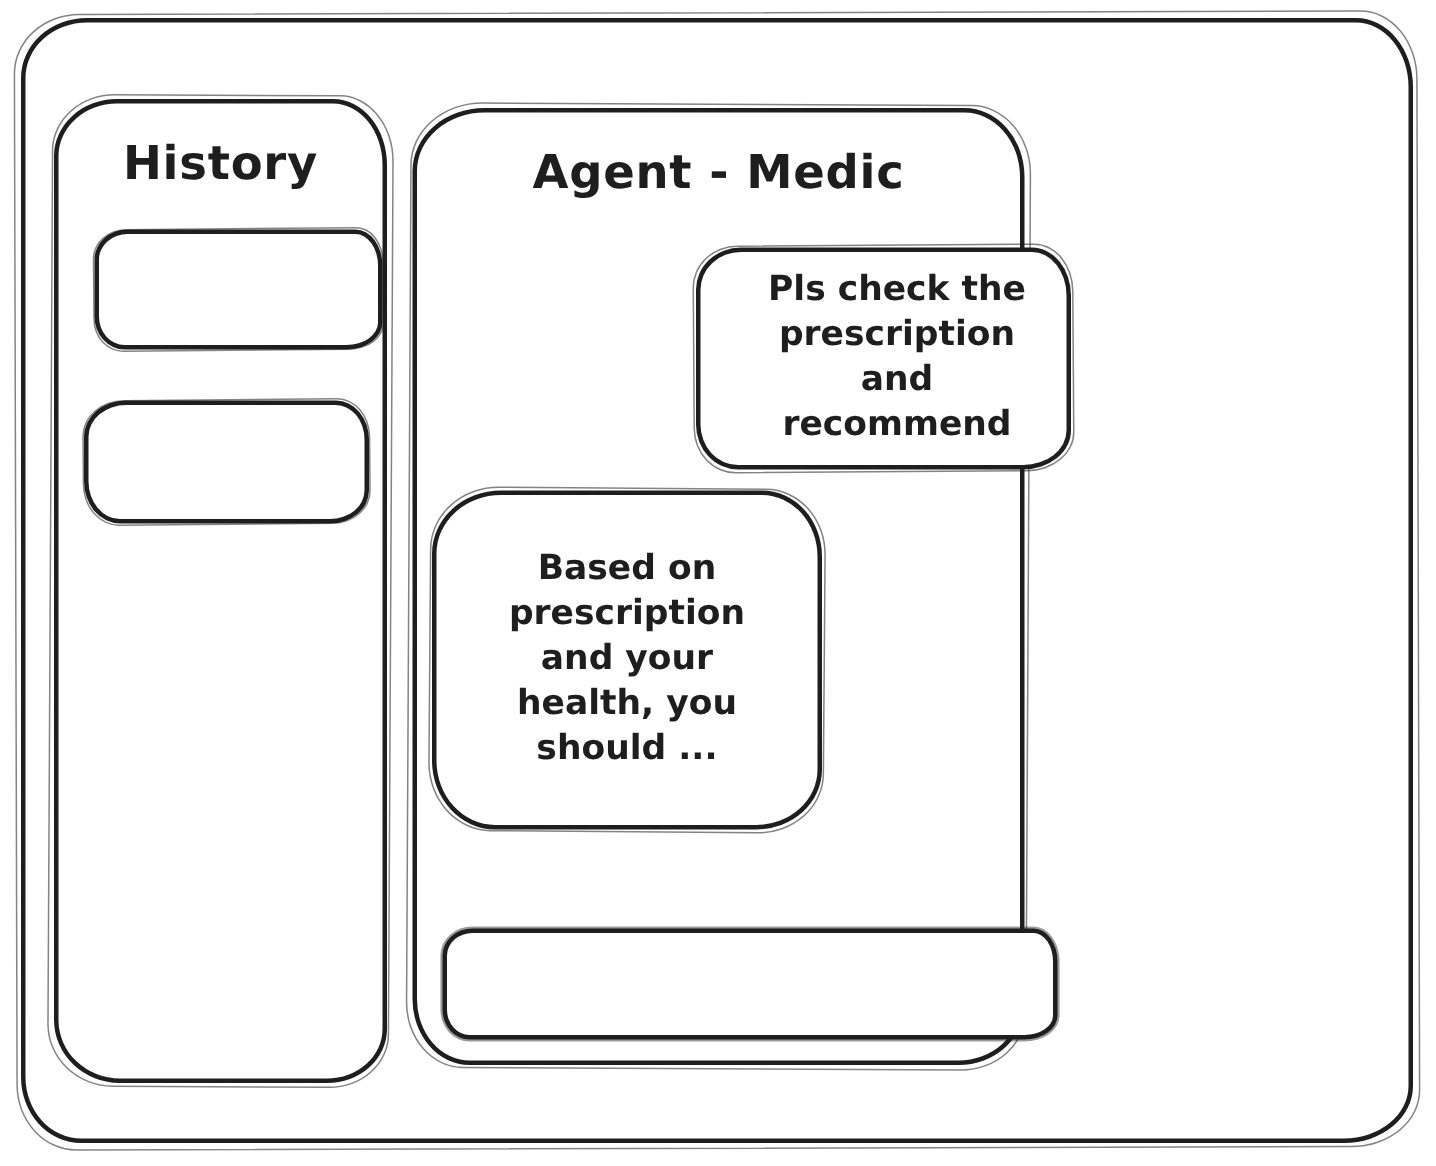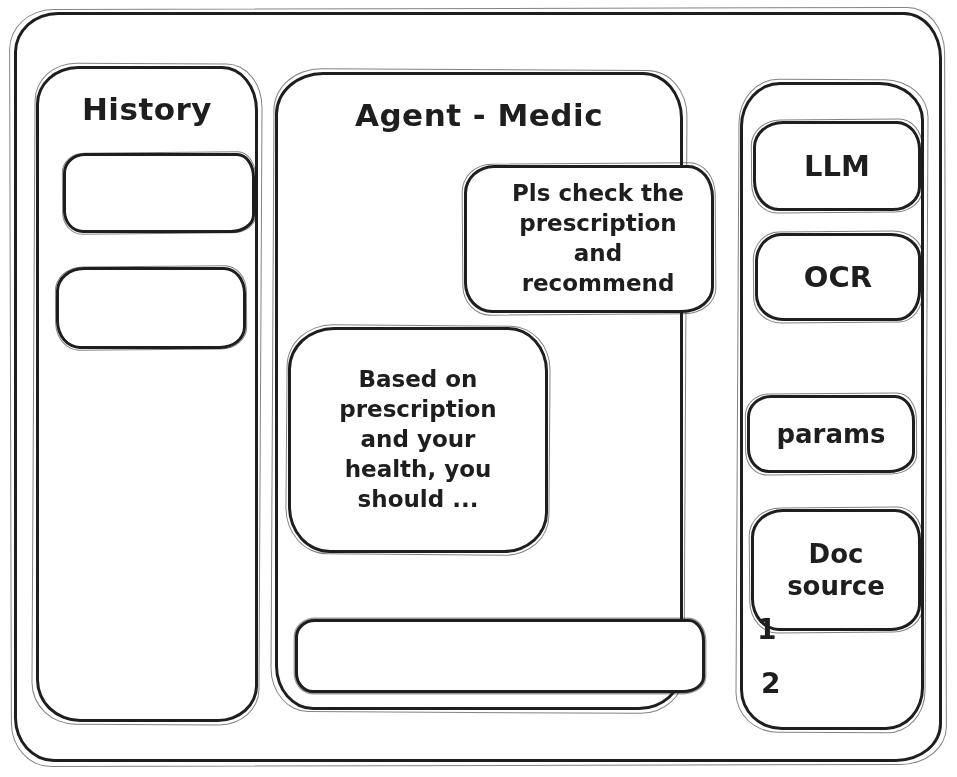--- a/index.html
+++ b/index.html
@@ -115,21 +115,13 @@
 prescription
 and recommend</div>
     <div class="sketch bubble assistant">Based on
 prescription
 and your
 health, you
 should ...</div>
     <input class="input-bar" value="" style="">
   </main>
 
-  <aside class="sketch panel-right">
-    <button class="tool-btn llm">LLM</button>
-    <button class="tool-btn ocr">OCR</button>
-    <button class="tool-btn params">params</button>
-    <button class="tool-btn doc">Doc source</button>
-    <div class="doc-num n1">1</div>
-    <div class="doc-num n2">2</div>
-  </aside>
 </div>
 
 </body></html>

